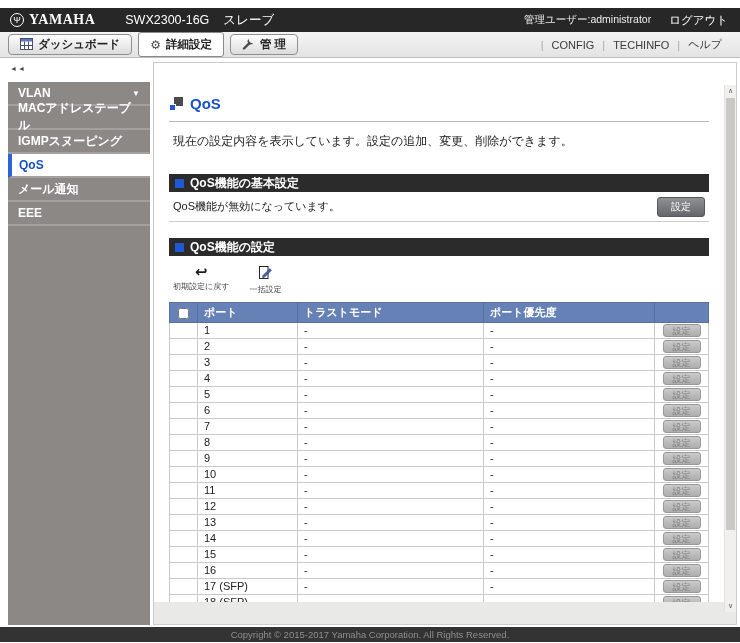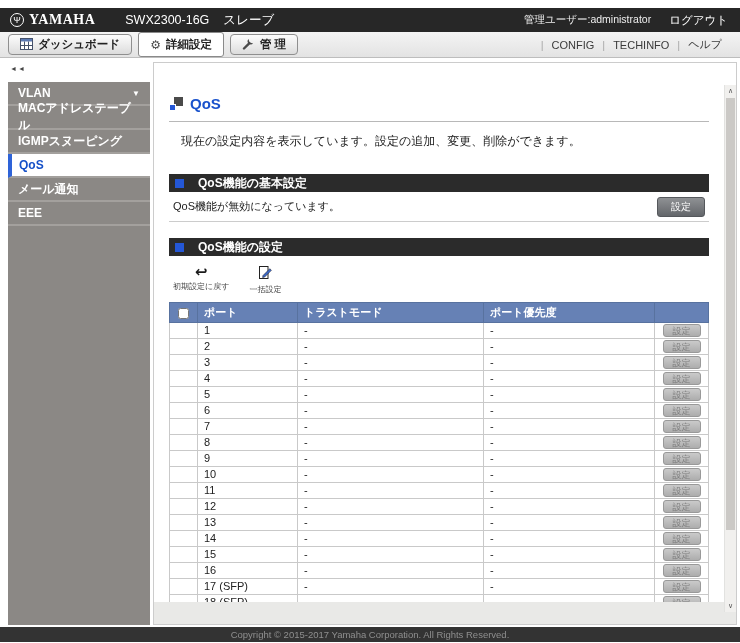--- a/index.html
+++ b/index.html
@@ -47,23 +47,23 @@
     border:1px solid #ccc;}
   .gray-strip{position:absolute;bottom:0;left:0;right:0;height:22px;background:#e9e9e7;}
   .content{position:absolute;top:0;left:0;right:13px;bottom:22px;padding:32px 14px 0 15px;overflow:hidden;}
 
   .title-row{display:flex;align-items:center;gap:7px;padding-bottom:9px;border-bottom:1px solid #b8b8b8;}
   .qos-icon{position:relative;width:14px;height:14px;}
   .qos-icon .sq-dark{position:absolute;right:0;top:0;width:9px;height:9px;background:#4a4a4a;}
   .qos-icon .sq-blue{position:absolute;left:0;bottom:0;width:7px;height:7px;background:#2457d6;
     border:1px solid #fff;}
   .page-title{font-size:15px;font-weight:bold;color:#1952cc;}
-  .desc{margin:11px 12px 24px;font-size:12px;color:#222;}
-
-  .section-bar{height:18px;background:#2b2b2b;color:#fff;display:flex;align-items:center;gap:14px;
+  .desc{margin:11px 4px 24px;font-size:12px;color:#222;}
+
+  .section-bar{height:18px;background:#2b2b2b;color:#fff;display:flex;align-items:center;gap:6px;
     padding-left:6px;font-size:12px;font-weight:bold;}
   .blue-sq{width:9px;height:9px;background:#2457d6;display:inline-block;}
 
   .basic-row{height:30px;display:flex;align-items:center;font-size:11px;color:#222;
     padding:0 4px;border-bottom:1px solid #ccc;margin-bottom:16px;}
   .btn-dark{margin-left:auto;background:linear-gradient(#90939??6,#63666a);
     background:linear-gradient(#8f9194,#63666a);color:#fff;border:1px solid #55585c;
     border-radius:3px;font-size:10px;padding:2px 13px;cursor:pointer;
     font-family:"Liberation Sans","DejaVu Sans",sans-serif;}
 

